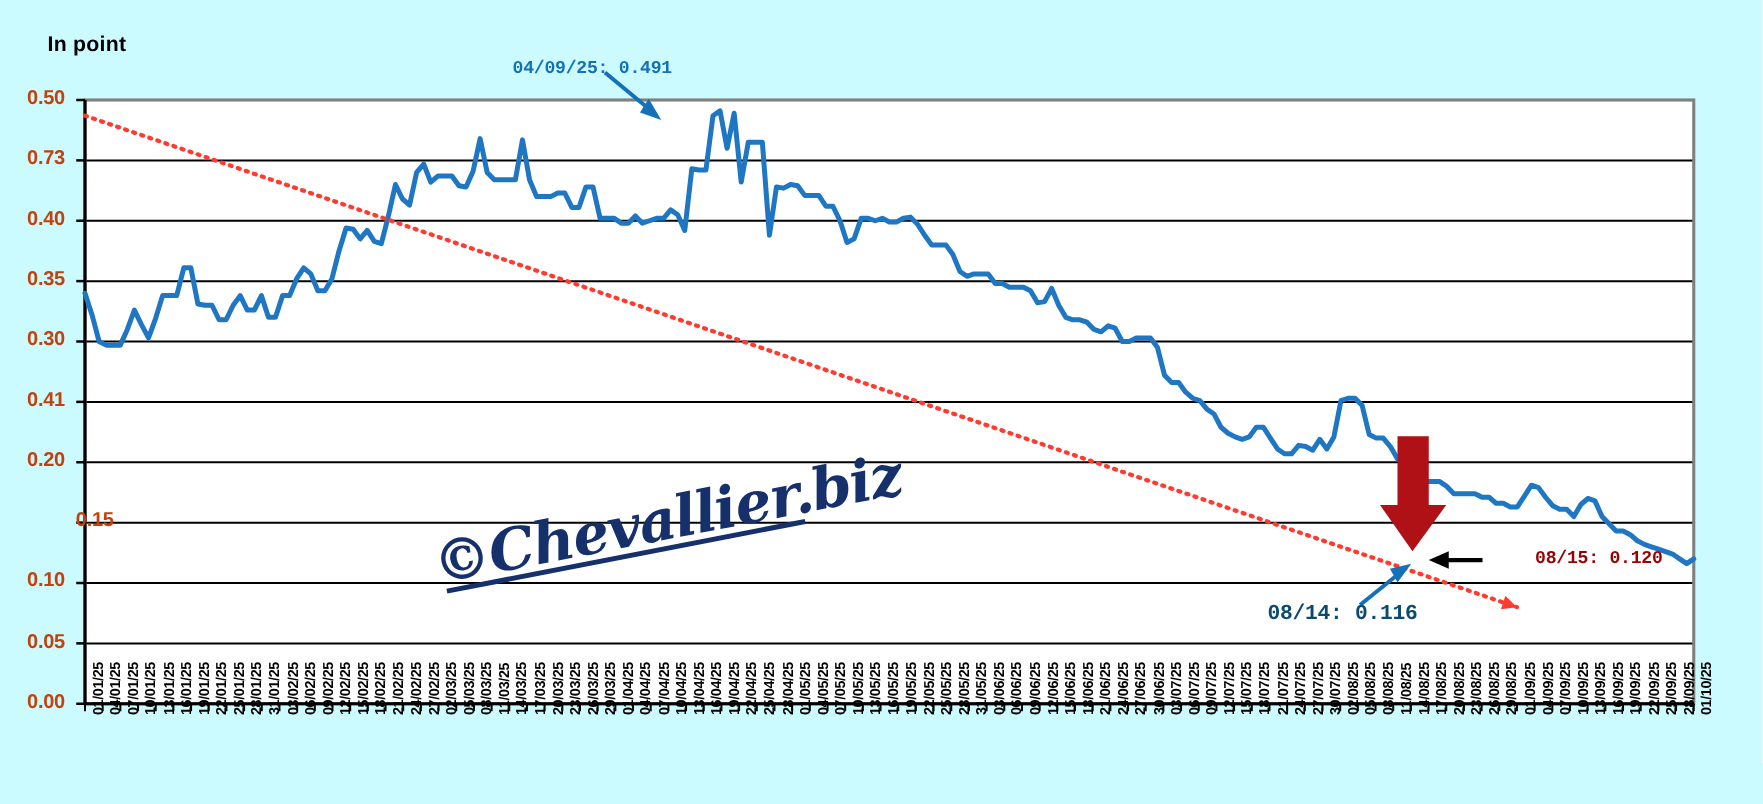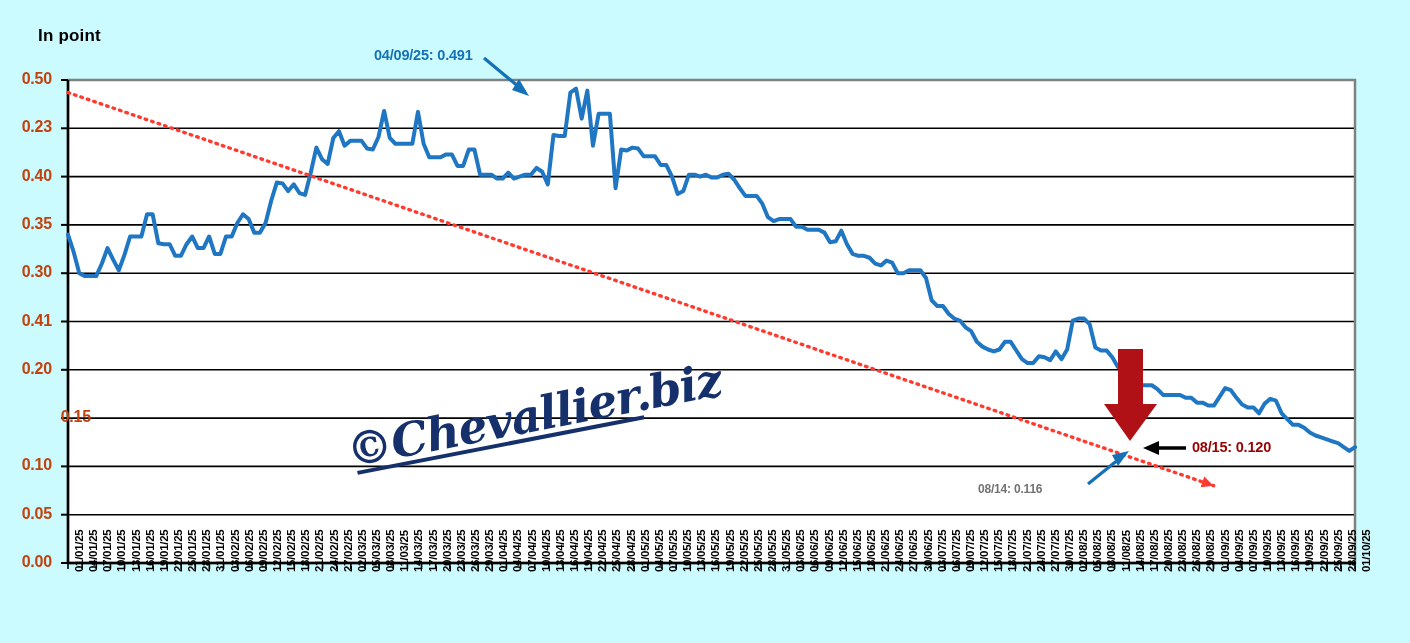--- a/index.html
+++ b/index.html
@@ -29,24 +29,25 @@
   }
   .title-text{
     font-family:"Liberation Sans", sans-serif;
     font-size:27px;font-weight:bold;color:#000;
     letter-spacing:-0.4px;
     line-height:30px;
   }
   .anno{
     position:absolute;white-space:nowrap;
     font-weight:bold;
-    font-family:Liberation Sans, sans-serif;
+    font-family:Liberation Mono, monospace;
+    margin-left:36px;
   }
   .anno-peak{left:374px;top:47px;font-size:14.5px;color:#1471b8;letter-spacing:-0.2px;}
-  .anno-low{left:978px;top:482px;font-size:12px;color:#737373;letter-spacing:-0.2px;}
+  .anno-low{left:978px;top:482px;font-size:17px;color:#0c4a6e;letter-spacing:-0.2px;}
   .anno-last{left:1192px;top:439px;font-size:14.5px;color:#990000;letter-spacing:-0.2px;}
   .watermark{
     position:absolute;left:352px;top:424px;
     font-family:"DejaVu Serif", serif;
     font-style:italic;font-weight:bold;
     font-size:46px;color:#16306b;
     transform:rotate(-11deg);
     transform-origin:left bottom;
     white-space:nowrap;
     letter-spacing:-1px;
@@ -239,21 +240,21 @@
   <div id="ylabels">
       <div class="ylab" style="left: 0px; top: 553px;">0.00</div>
       <div class="ylab" style="left: 0px; top: 504.7px;">0.05</div>
       <div class="ylab" style="left: 0px; top: 456.4px;">0.10</div>
       <div class="ylab" style="left: 0px; top: 408.1px; padding-left: 39px;">0.15</div>
       <div class="ylab" style="left: 0px; top: 359.8px;">0.20</div>
       <div class="ylab" style="left: 0px; top: 311.5px;">0.41</div>
       <div class="ylab" style="left: 0px; top: 263.2px;">0.30</div>
       <div class="ylab" style="left: 0px; top: 214.9px;">0.35</div>
       <div class="ylab" style="left: 0px; top: 166.6px;">0.40</div>
-      <div class="ylab" style="left: 0px; top: 118.3px;">0.23</div>
+      <div class="ylab" style="left: 0px; top: 118.3px;">0.73</div>
       <div class="ylab" style="left: 0px; top: 70px;">0.50</div>
     </div>
   <div id="xlabels">
       <div class="xlab" style="left: 73px; top: 572px;">01/01/25</div>
       <div class="xlab" style="left: 87.1429px; top: 572px;">04/01/25</div>
       <div class="xlab" style="left: 101.286px; top: 572px;">07/01/25</div>
       <div class="xlab" style="left: 115.429px; top: 572px;">10/01/25</div>
       <div class="xlab" style="left: 129.571px; top: 572px;">13/01/25</div>
       <div class="xlab" style="left: 143.714px; top: 572px;">16/01/25</div>
       <div class="xlab" style="left: 157.857px; top: 572px;">19/01/25</div>

